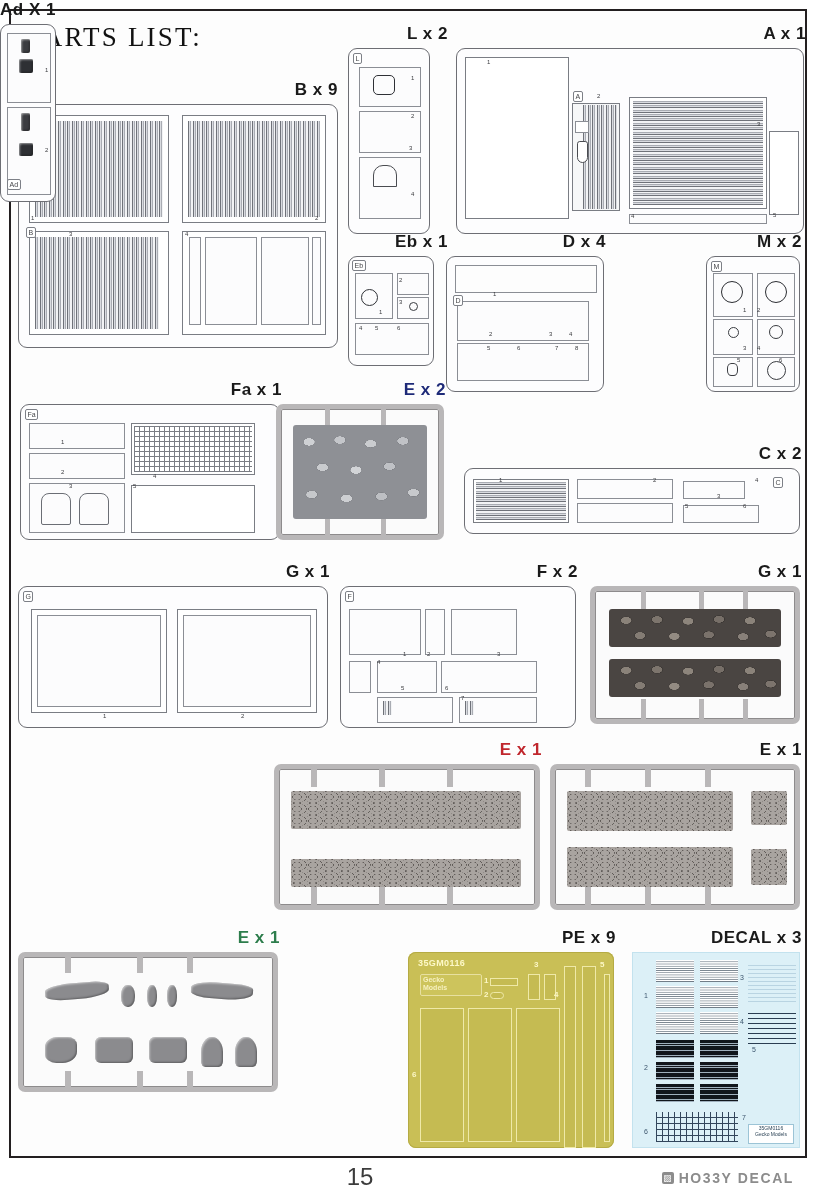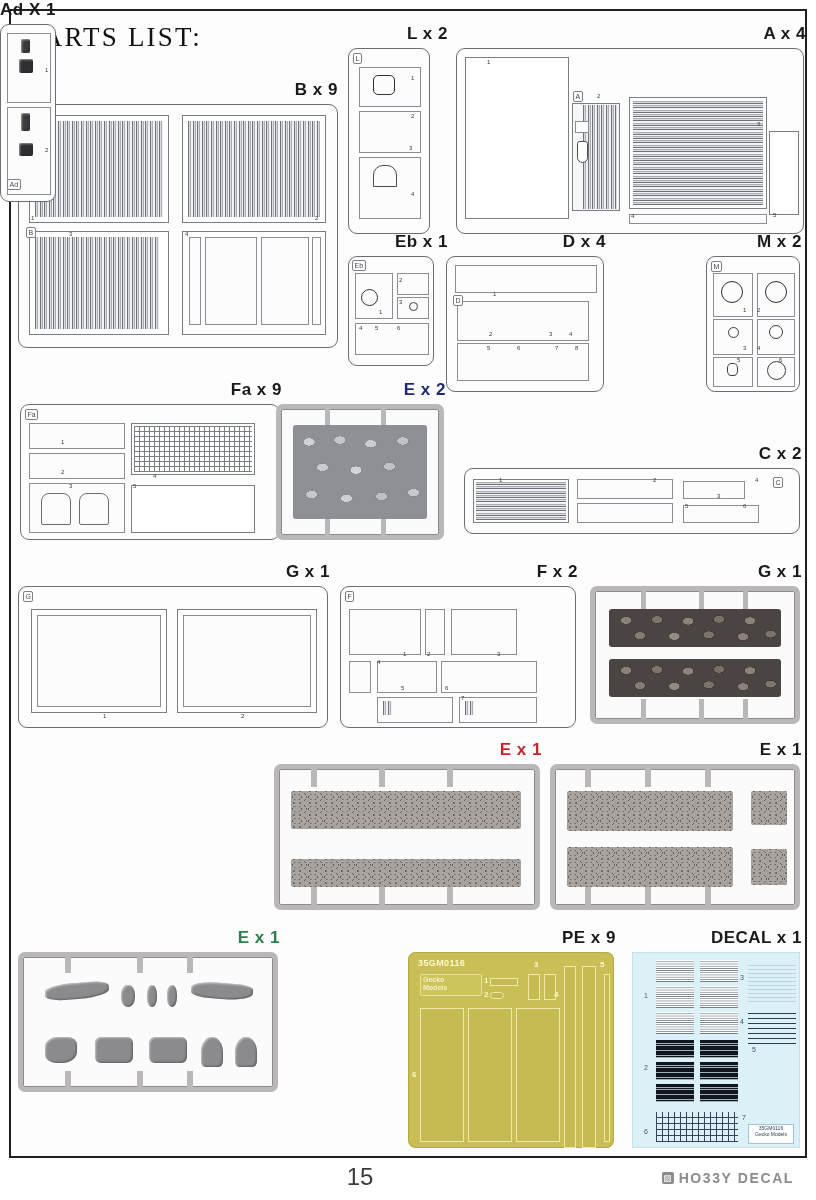--- a/index.html
+++ b/index.html
@@ -254,21 +254,21 @@
       <div class="thinbox" style="left:10px;top:108px;width:62px;height:62px;"></div>
       <div style="position:absolute;left:24px;top:116px;width:24px;height:22px;border:1.3px solid #4a4c51;border-radius:10px 10px 0 0;"></div>
       <div class="num" style="left:62px;top:26px;">1</div>
       <div class="num" style="left:62px;top:64px;">2</div>
       <div class="num" style="left:60px;top:96px;">3</div>
       <div class="num" style="left:62px;top:142px;">4</div>
     </div>
   </div>
 
   <div class="block" style="left:456px;top:24px;width:350px;height:212px;">
-    <div class="blabel black">A x 4</div>
+    <div class="blabel black">A x 1</div>
     <div class="sprue" style="top:24px;width:348px;height:186px;">
       <div class="panelbox" style="left:8px;top:8px;width:104px;height:162px;"></div>
       <div class="tag" style="left:116px;top:42px;">A</div>
       <div class="panelbox" style="left:115px;top:54px;width:48px;height:108px;background:#f6f7f8;"></div>
       <div class="corr" style="position:absolute;left:126px;top:56px;width:34px;height:104px;"></div>
       <div class="thinbox" style="left:118px;top:72px;width:14px;height:12px;background:#fff;"></div>
       <div style="position:absolute;left:120px;top:92px;width:11px;height:22px;border:1.2px solid #4a4c51;border-radius:3px 3px 6px 6px;background:#fff;"></div>
       <div class="panelbox" style="left:172px;top:48px;width:138px;height:112px;"></div>
       <div class="corrh" style="position:absolute;left:176px;top:52px;width:130px;height:104px;"></div>
       <div class="thinbox" style="left:172px;top:165px;width:138px;height:10px;"></div>
@@ -352,21 +352,21 @@
       <div class="num" style="left:36px;top:50px;">1</div>
       <div class="num" style="left:50px;top:50px;">2</div>
       <div class="num" style="left:36px;top:88px;">3</div>
       <div class="num" style="left:50px;top:88px;">4</div>
       <div class="num" style="left:30px;top:100px;">5</div>
       <div class="num" style="left:72px;top:100px;">6</div>
     </div>
   </div>
 
   <div class="block" style="left:20px;top:380px;width:262px;height:160px;">
-    <div class="blabel black">Fa x 9</div>
+    <div class="blabel black">Fa x 1</div>
     <div class="sprue" style="top:24px;width:260px;height:136px;">
       <div class="tag" style="left:4px;top:4px;">Fa</div>
       <div class="thinbox" style="left:8px;top:18px;width:96px;height:26px;"></div>
       <div class="thinbox" style="left:8px;top:48px;width:96px;height:26px;"></div>
       <div class="thinbox" style="left:8px;top:78px;width:96px;height:50px;"></div>
       <div style="position:absolute;left:20px;top:88px;width:30px;height:32px;border:1.2px solid #6b6e75;border-radius:8px 8px 2px 2px;"></div>
       <div style="position:absolute;left:58px;top:88px;width:30px;height:32px;border:1.2px solid #6b6e75;border-radius:8px 8px 2px 2px;"></div>
       <div class="panelbox" style="left:110px;top:18px;width:124px;height:52px;"></div>
       <div class="mesh" style="position:absolute;left:113px;top:21px;width:118px;height:46px;"></div>
       <div class="panelbox" style="left:110px;top:80px;width:124px;height:48px;"></div>
@@ -534,21 +534,21 @@
       <div class="penum" style="left:76px;top:24px;">1</div>
       <div class="penum" style="left:76px;top:38px;">2</div>
       <div class="penum" style="left:126px;top:8px;">3</div>
       <div class="penum" style="left:146px;top:38px;">4</div>
       <div class="penum" style="left:192px;top:8px;">5</div>
       <div class="penum" style="left:4px;top:118px;">6</div>
     </div>
   </div>
 
   <div class="block" style="left:632px;top:928px;width:170px;height:220px;">
-    <div class="blabel black">DECAL x 1</div>
+    <div class="blabel black">DECAL x 3</div>
     <div class="decal" style="top:24px;left:0;width:168px;height:196px;">
       <div class="dchip" style="left:24px;top:8px;width:38px;height:22px;"></div>
       <div class="dchip" style="left:68px;top:8px;width:38px;height:22px;"></div>
       <div class="dchip" style="left:24px;top:34px;width:38px;height:22px;"></div>
       <div class="dchip" style="left:68px;top:34px;width:38px;height:22px;"></div>
       <div class="dchip" style="left:24px;top:60px;width:38px;height:22px;"></div>
       <div class="dchip" style="left:68px;top:60px;width:38px;height:22px;"></div>
       <div class="dchip dk" style="left:24px;top:88px;width:38px;height:18px;"></div>
       <div class="dchip dk" style="left:68px;top:88px;width:38px;height:18px;"></div>
       <div class="dchip dk" style="left:24px;top:110px;width:38px;height:18px;"></div>

